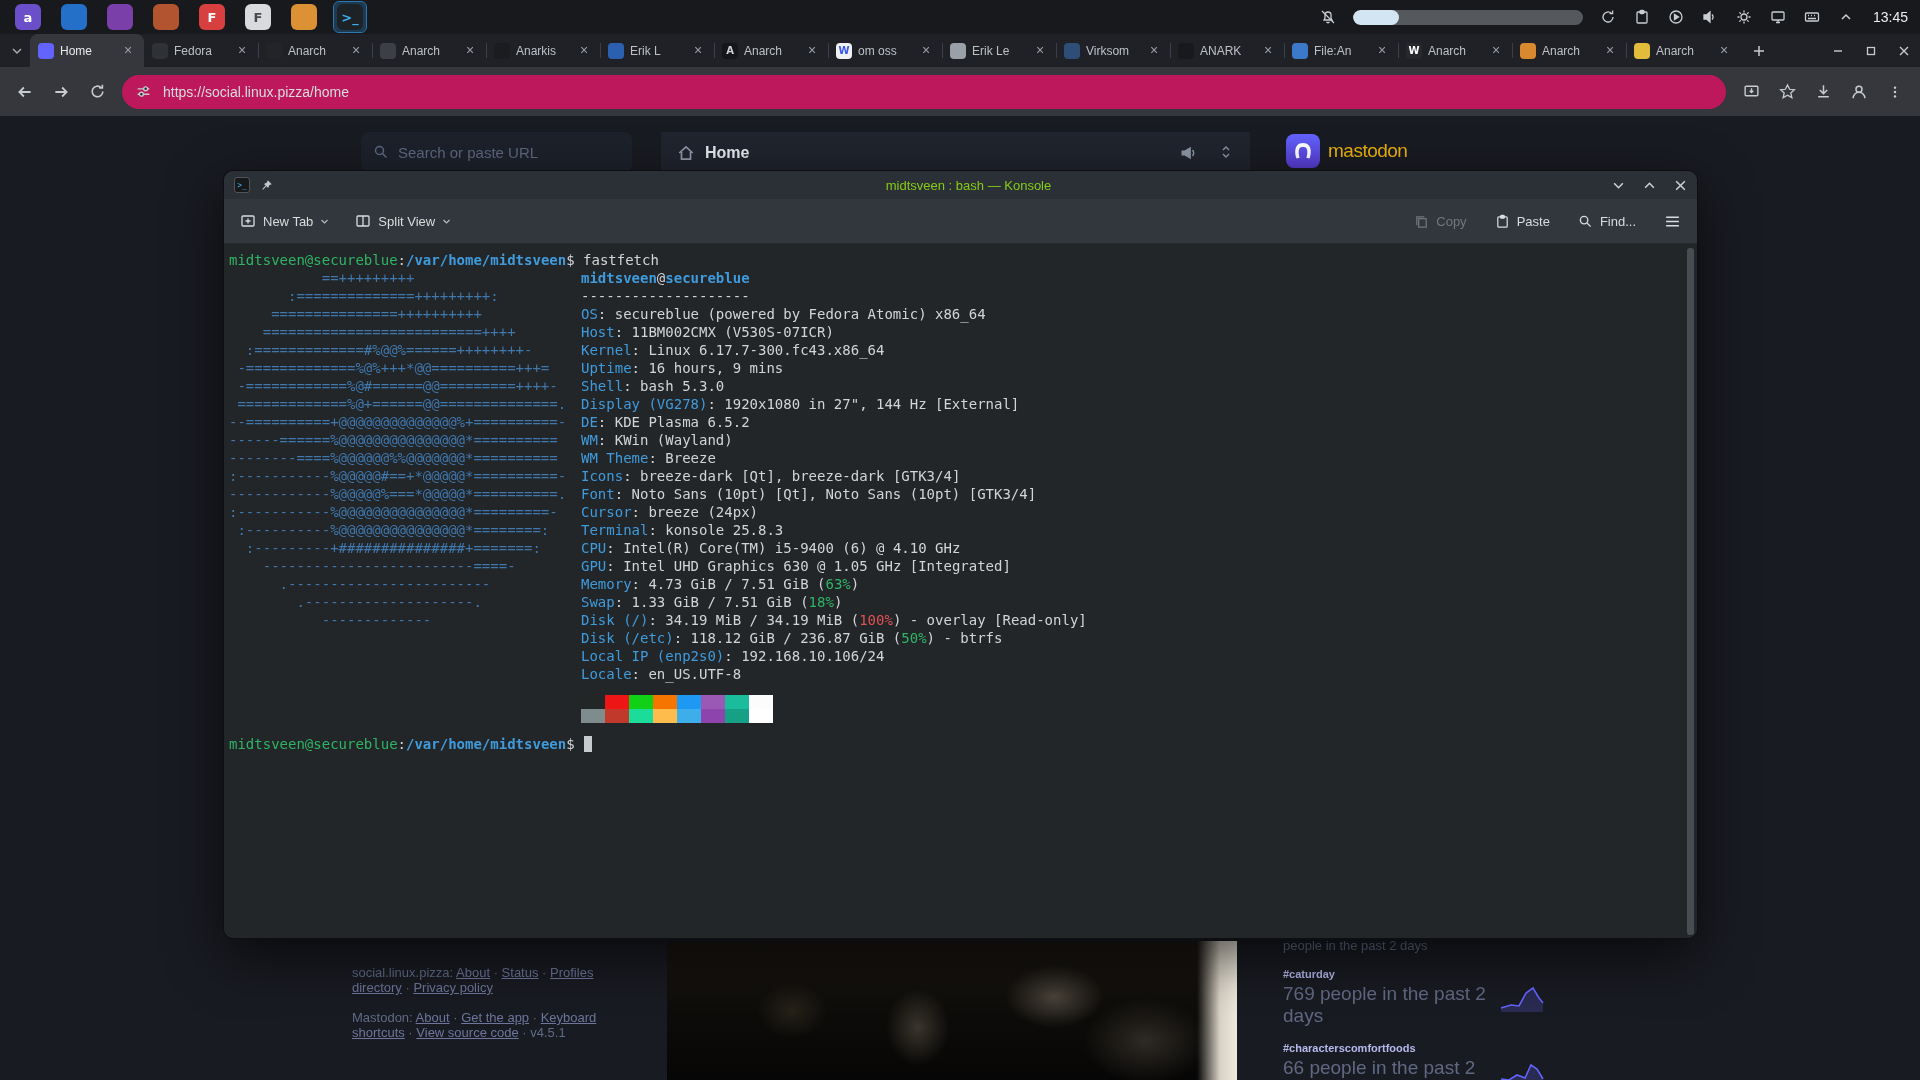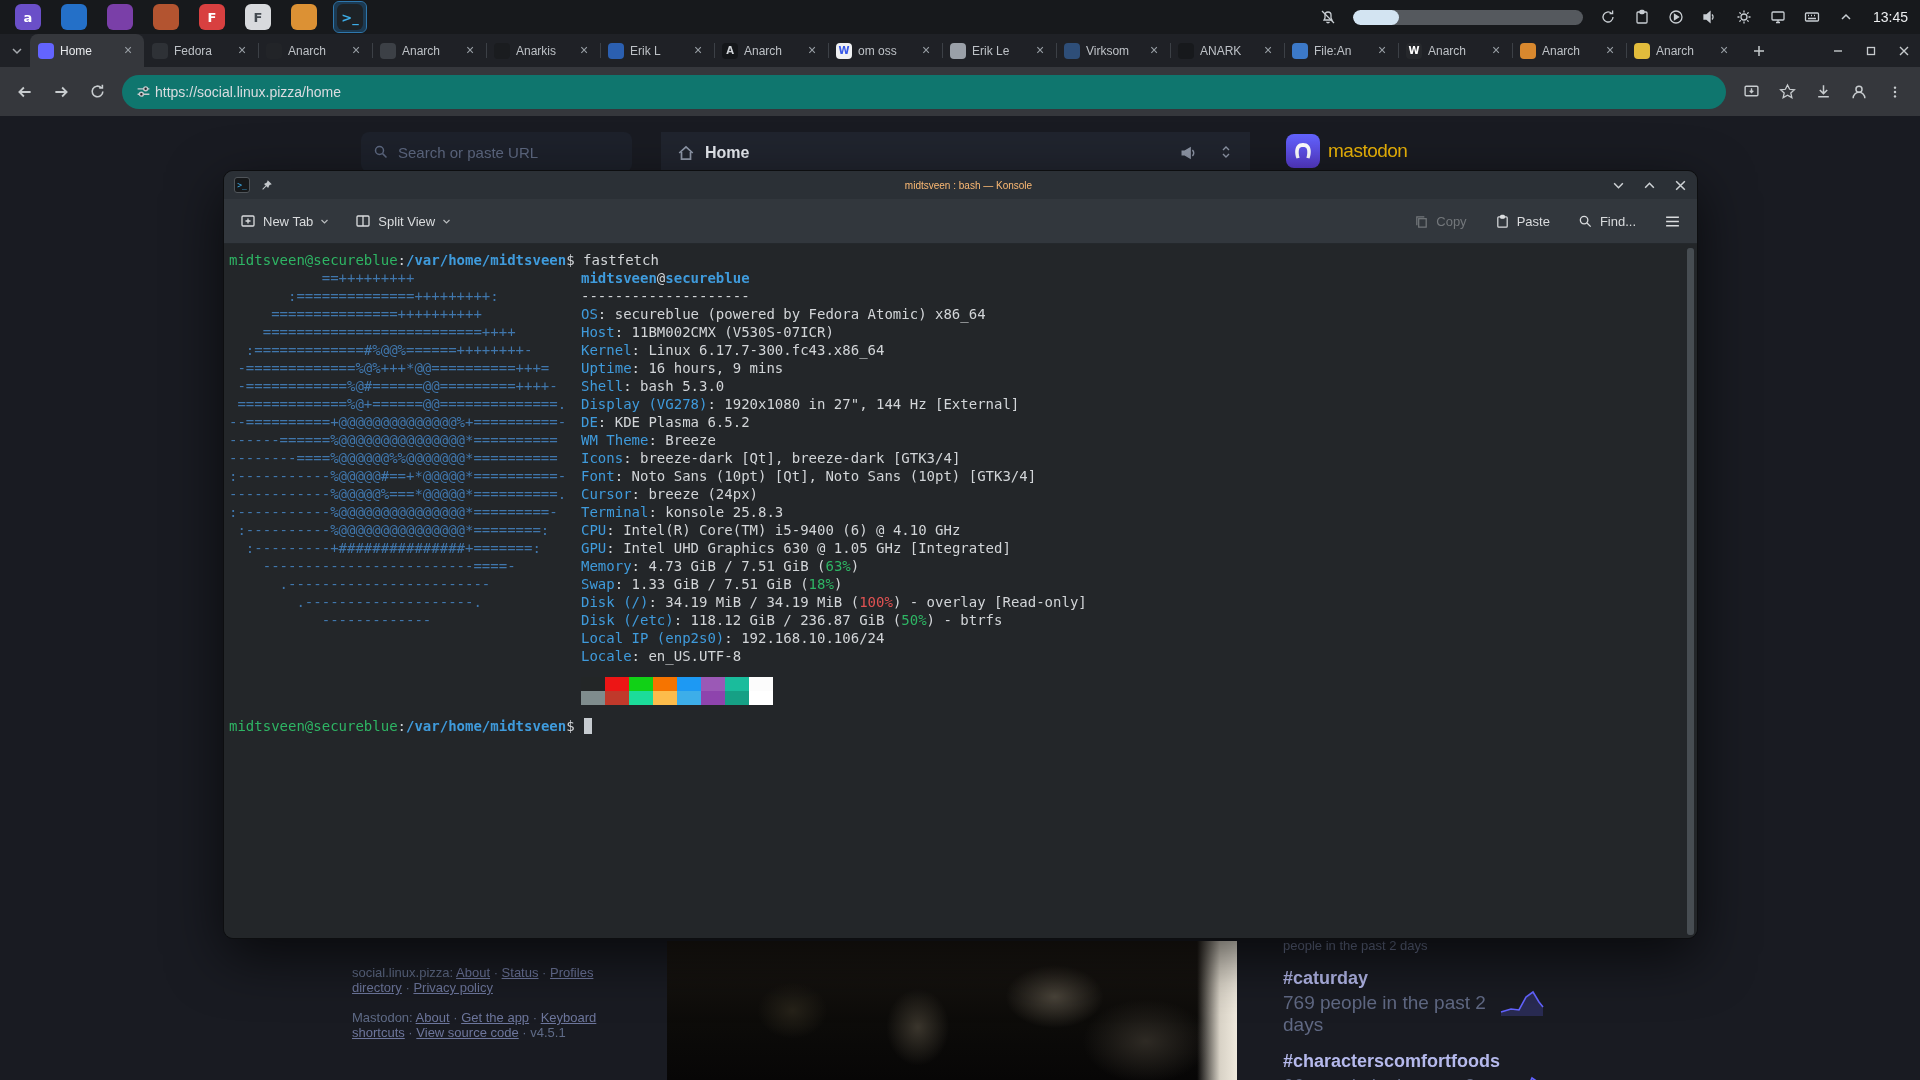--- a/index.html
+++ b/index.html
@@ -27,21 +27,21 @@
 .tab:not(.active)+.tab:not(.active)::before{content:"";position:absolute;left:0;top:9px;bottom:9px;width:1px;background:#3c4046}
 .tab.active{background:#35373c;border-radius:8px 8px 0 0;color:#e8eaed}
 .fav{width:16px;height:16px;border-radius:4px;flex:none;display:flex;align-items:center;justify-content:center;font-size:10px;font-weight:bold;font-family:"DejaVu Sans",sans-serif}
 .tab-label{flex:1;white-space:nowrap;overflow:hidden}
 .tab-close{flex:none;font-size:14px;color:#9aa0a6;width:16px;height:16px;line-height:15px;text-align:center;border-radius:8px}
 .newtab{width:30px;height:30px;margin:0 4px 1px;display:flex;align-items:center;justify-content:center;color:#c6cacd}
 .win-controls{margin-left:auto;display:flex;height:33px}
 .win-btn{width:33px;display:flex;align-items:center;justify-content:center;color:#c6cacd}
 .navbar{position:absolute;top:33px;left:0;right:0;height:49px;background:#35373c;display:flex;align-items:center;padding:0 8px;gap:2px}
 .nav-ic{width:34px;height:34px;border-radius:17px;display:flex;align-items:center;justify-content:center;color:#c8cccf}
-.urlbar{flex:1;height:34px;background:#0f766e;border-radius:17px;display:flex;align-items:center;padding:0 14px;gap:4px;margin:8px 6px}
+.urlbar{flex:1;height:34px;background:#be185d;border-radius:17px;display:flex;align-items:center;padding:0 14px;gap:12px;margin:8px 6px}
 .url-text{font-size:14px;color:#dadce0}
 
 
 .page{position:absolute;top:82px;left:0;right:0;bottom:0;background:#191b22}
 .search-pill{position:absolute;left:361px;top:16px;width:271px;height:40px;background:#1d212b;border-radius:8px;display:flex;align-items:center;padding:0 12px;gap:9px;color:#5d6880}
 .search-pill span{font-size:15px}
 .home-header{position:absolute;left:661px;top:16px;width:589px;height:42px;background:#20242e;display:flex;align-items:center;padding:0 16px;gap:10px;color:#9099aa}
 .home-title{font-size:16px;font-weight:bold;color:#e6e9ef}
 .hh-icons{margin-left:auto;display:flex;gap:20px;color:#8d95a5}
 .masto-logo{position:absolute;left:1286px;top:18px;display:flex;align-items:center;gap:8px}
@@ -53,28 +53,28 @@
   radial-gradient(45px 55px at 44% 62%,#3a352c 0%,rgba(0,0,0,0) 70%),
   radial-gradient(90px 60px at 84% 72%,#2e2a24 0%,rgba(0,0,0,0) 70%),
   radial-gradient(50px 40px at 22% 50%,#262219 0%,rgba(0,0,0,0) 70%),
   linear-gradient(180deg,#1b1713,#0c0b09 60%,#070606)}
 .footer{position:absolute;left:352px;top:849px;width:256px;font-size:13px;line-height:15px;color:#5f6b87}
 .footer p{margin-bottom:15px}
 .f-link{text-decoration:underline;color:#6d769c}
 .trends{position:absolute;left:1283px;top:800px;width:262px}
 .partial-trend{margin:22px 0 15px;font-size:13px;color:#606984}
 .trend-row{display:flex;align-items:center;justify-content:space-between;margin-bottom:15px}
-.trend-tag{font-size:18px;font-weight:bold;color:#b5b9ec;margin-bottom:3px}
+.trend-tag{font-size:11px;font-weight:bold;color:#b5b9ec;margin-bottom:3px}
 .trend-info{font-size:19px;color:#606984}
 .spark{width:46px;height:28px}
 
 
 .konsole{position:absolute;left:224px;top:171px;width:1473px;height:767px;z-index:50;border-radius:9px;background:#232629;box-shadow:0 18px 55px rgba(0,0,0,.65);outline:1px solid #0d0e10}
 .k-titlebar{height:28px;background:#2b3036;border-radius:9px 9px 0 0;display:flex;align-items:center;padding:0 10px;position:relative}
-.k-title{position:absolute;left:16px;right:0;text-align:center;font-size:10px;color:#fdba74}
+.k-title{position:absolute;left:16px;right:0;text-align:center;font-size:13px;color:#84cc16}
 .k-left{display:flex;gap:10px;align-items:center;z-index:1}
 .k-appicon{width:16px;height:16px;background:#16181a;border:1px solid #50555a;border-radius:3px;color:#3daee9;font-family:"DejaVu Sans Mono",monospace;font-size:8px;display:flex;align-items:center;justify-content:center}
 .k-controls{margin-left:auto;display:flex;gap:18px;color:#cfd3d6;z-index:1;align-items:center}
 .k-toolbar{height:45px;background:#32373d;display:flex;align-items:center;padding:0 16px;border-bottom:1px solid #24282c;color:#dadcde;font-size:13px}
 .k-btn{display:flex;align-items:center;gap:7px}
 .k-btn.disabled{color:#73777b}
 .k-gap{width:26px}
 .k-right{margin-left:auto;display:flex;gap:28px;align-items:center}
 .k-term{position:absolute;top:74px;left:0;right:0;bottom:0;background:#232629;border-radius:0 0 9px 9px;padding:6px 16px 0 5px;font-family:"DejaVu Sans Mono",monospace;font-size:14px;line-height:18px;color:#d2d5d8}
 .k-scroll{position:absolute;top:3px;right:3px;bottom:3px;width:7px;background:#2c3034;border-radius:3px}
@@ -555,20 +555,21 @@
         </div>
         <div class="t-line t-fg">--------------------</div>
         <div id="info-lines">
             <div class="t-line"><span class="t-label">OS</span><span class="t-val">: </span><span class="t-val">secureblue (powered by Fedora Atomic) x86_64</span></div>
             <div class="t-line"><span class="t-label">Host</span><span class="t-val">: </span><span class="t-val">11BM002CMX (V530S-07ICR)</span></div>
             <div class="t-line"><span class="t-label">Kernel</span><span class="t-val">: </span><span class="t-val">Linux 6.17.7-300.fc43.x86_64</span></div>
             <div class="t-line"><span class="t-label">Uptime</span><span class="t-val">: </span><span class="t-val">16 hours, 9 mins</span></div>
             <div class="t-line"><span class="t-label">Shell</span><span class="t-val">: </span><span class="t-val">bash 5.3.0</span></div>
             <div class="t-line"><span class="t-label">Display (VG278)</span><span class="t-val">: </span><span class="t-val">1920x1080 in 27", 144 Hz [External]</span></div>
             <div class="t-line"><span class="t-label">DE</span><span class="t-val">: </span><span class="t-val">KDE Plasma 6.5.2</span></div>
+            <div class="t-line"><span class="t-label">WM</span><span class="t-val">: </span><span class="t-val">KWin (Wayland)</span></div>
             <div class="t-line"><span class="t-label">WM Theme</span><span class="t-val">: </span><span class="t-val">Breeze</span></div>
             <div class="t-line"><span class="t-label">Icons</span><span class="t-val">: </span><span class="t-val">breeze-dark [Qt], breeze-dark [GTK3/4]</span></div>
             <div class="t-line"><span class="t-label">Font</span><span class="t-val">: </span><span class="t-val">Noto Sans (10pt) [Qt], Noto Sans (10pt) [GTK3/4]</span></div>
             <div class="t-line"><span class="t-label">Cursor</span><span class="t-val">: </span><span class="t-val">breeze (24px)</span></div>
             <div class="t-line"><span class="t-label">Terminal</span><span class="t-val">: </span><span class="t-val">konsole 25.8.3</span></div>
             <div class="t-line"><span class="t-label">CPU</span><span class="t-val">: </span><span class="t-val">Intel(R) Core(TM) i5-9400 (6) @ 4.10 GHz</span></div>
             <div class="t-line"><span class="t-label">GPU</span><span class="t-val">: </span><span class="t-val">Intel UHD Graphics 630 @ 1.05 GHz [Integrated]</span></div>
             <div class="t-line"><span class="t-label">Memory</span><span class="t-val">: </span><span class="t-val">4.73 GiB / 7.51 GiB (</span><span class="t-green">63%</span><span class="t-val">)</span></div>
             <div class="t-line"><span class="t-label">Swap</span><span class="t-val">: </span><span class="t-val">1.33 GiB / 7.51 GiB (</span><span class="t-green">18%</span><span class="t-val">)</span></div>
             <div class="t-line"><span class="t-label">Disk (/)</span><span class="t-val">: </span><span class="t-val">34.19 MiB / 34.19 MiB (</span><span class="t-red">100%</span><span class="t-val">) - overlay [Read-only]</span></div>

